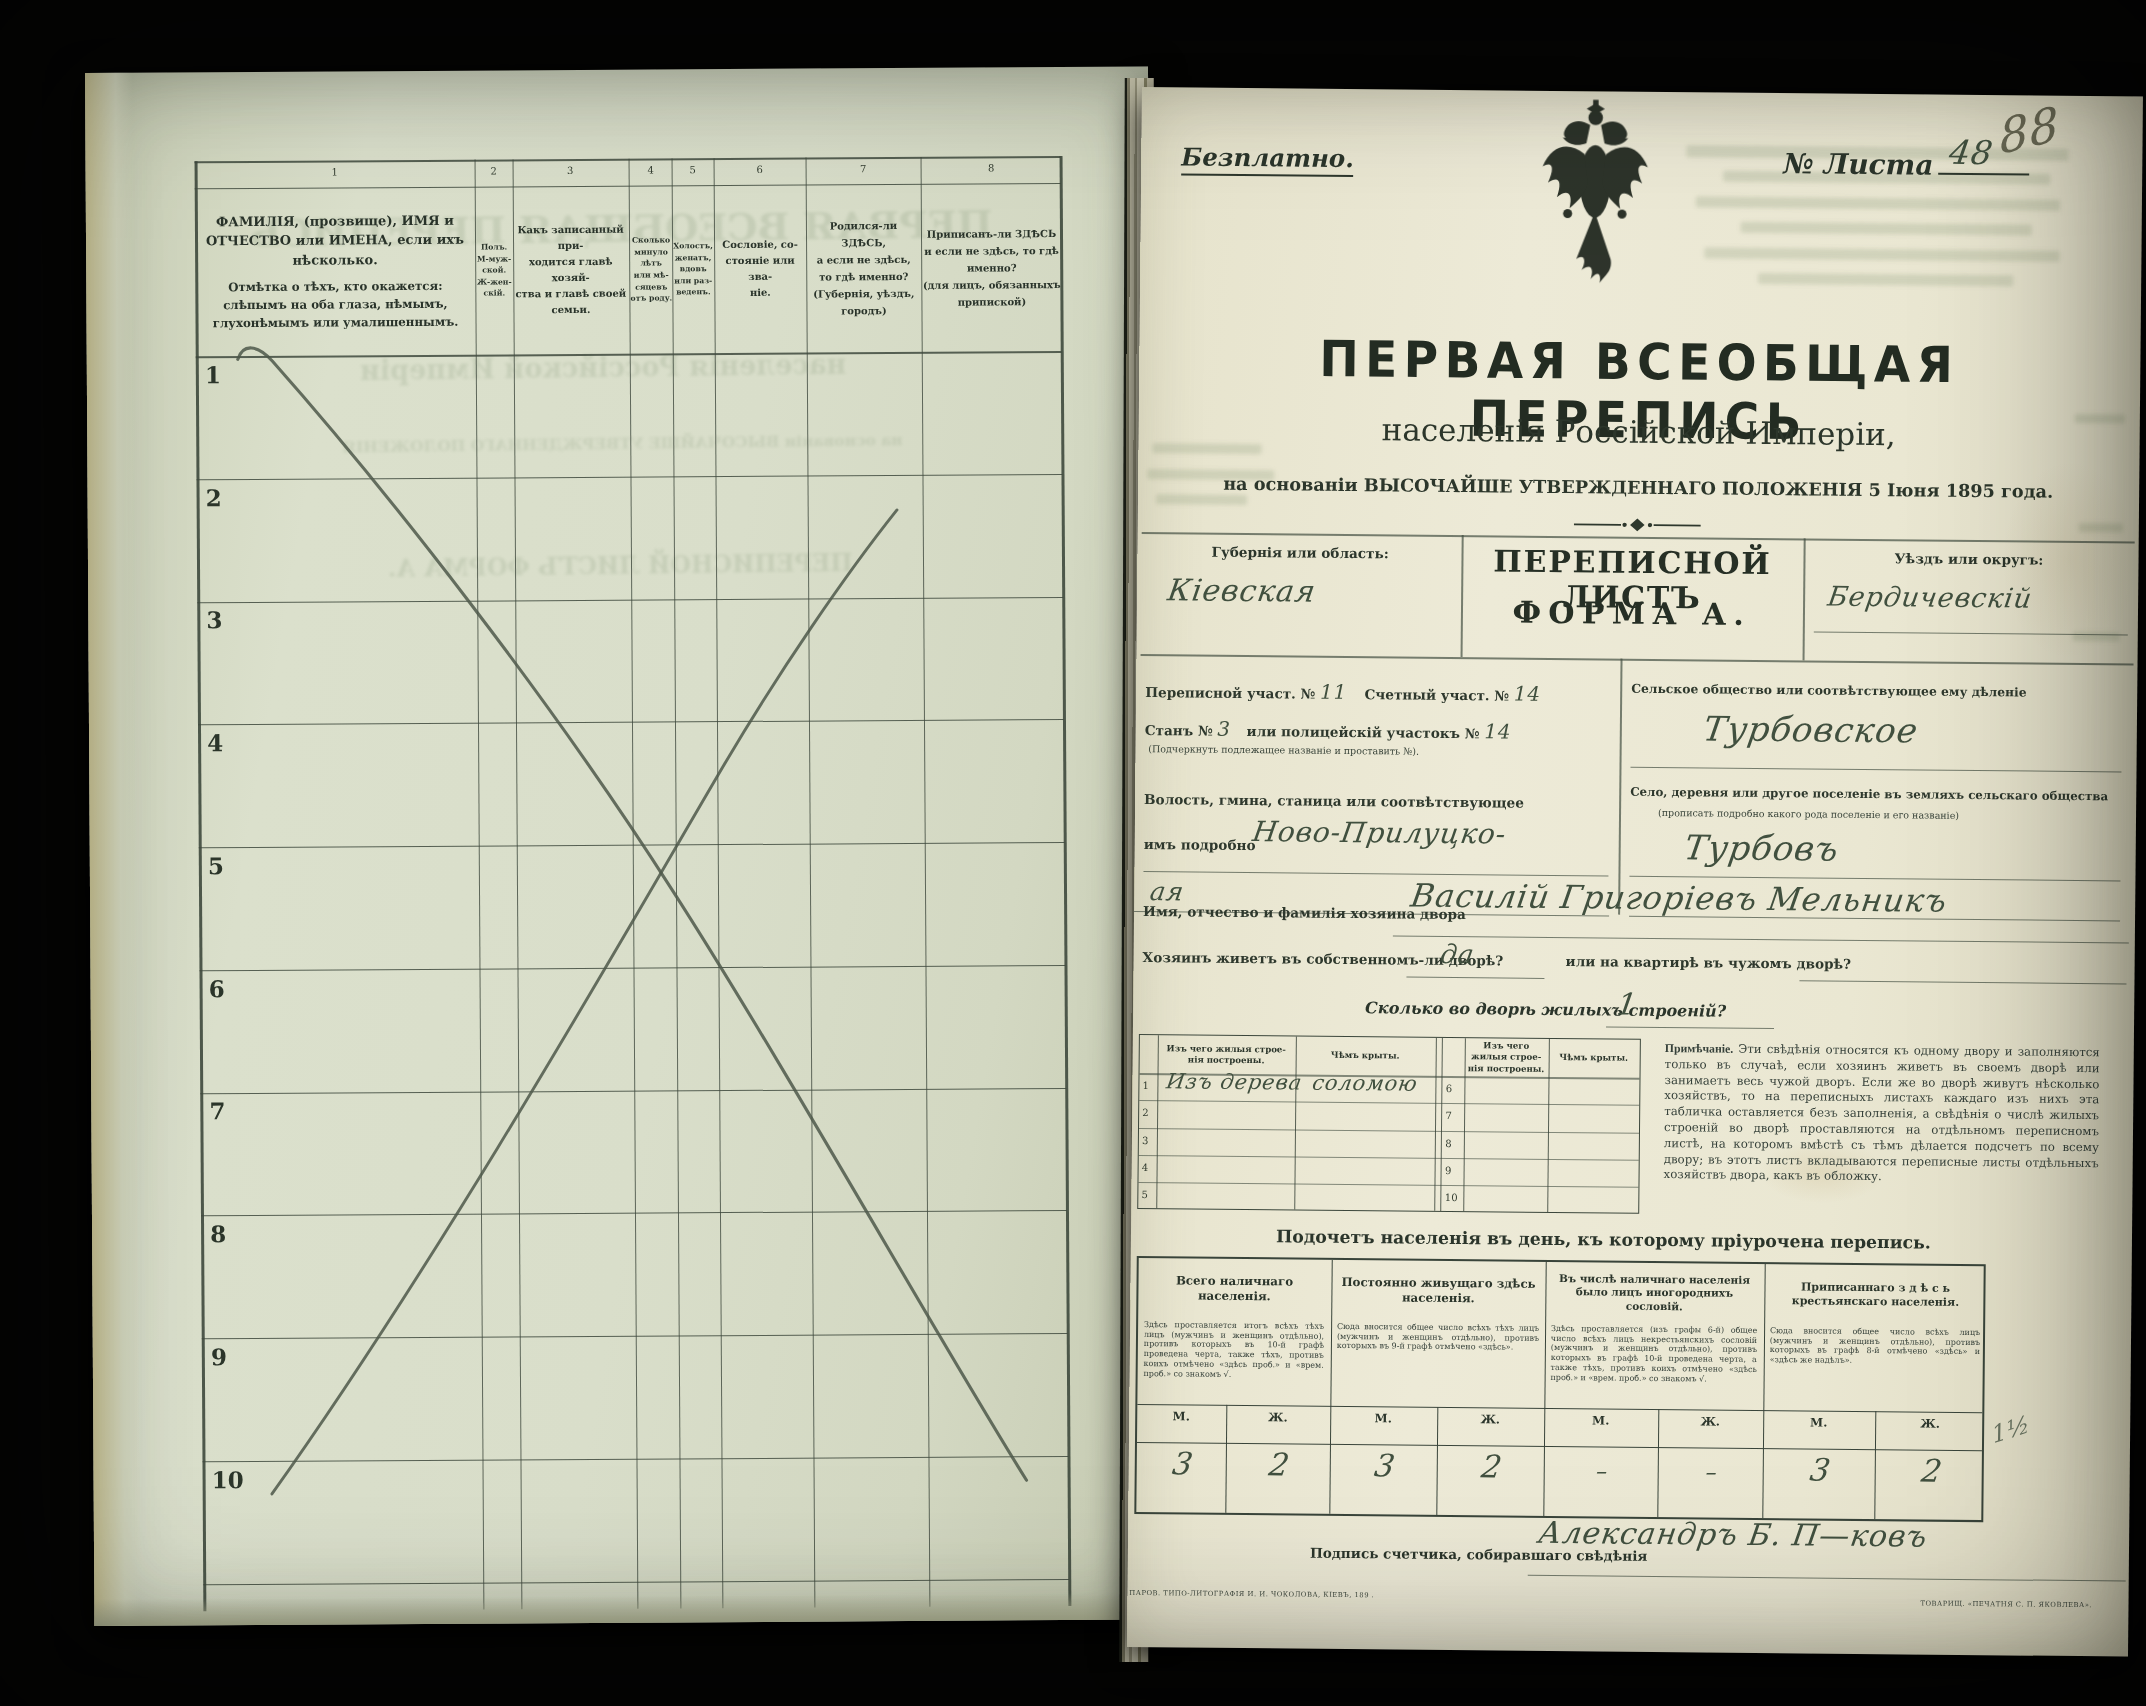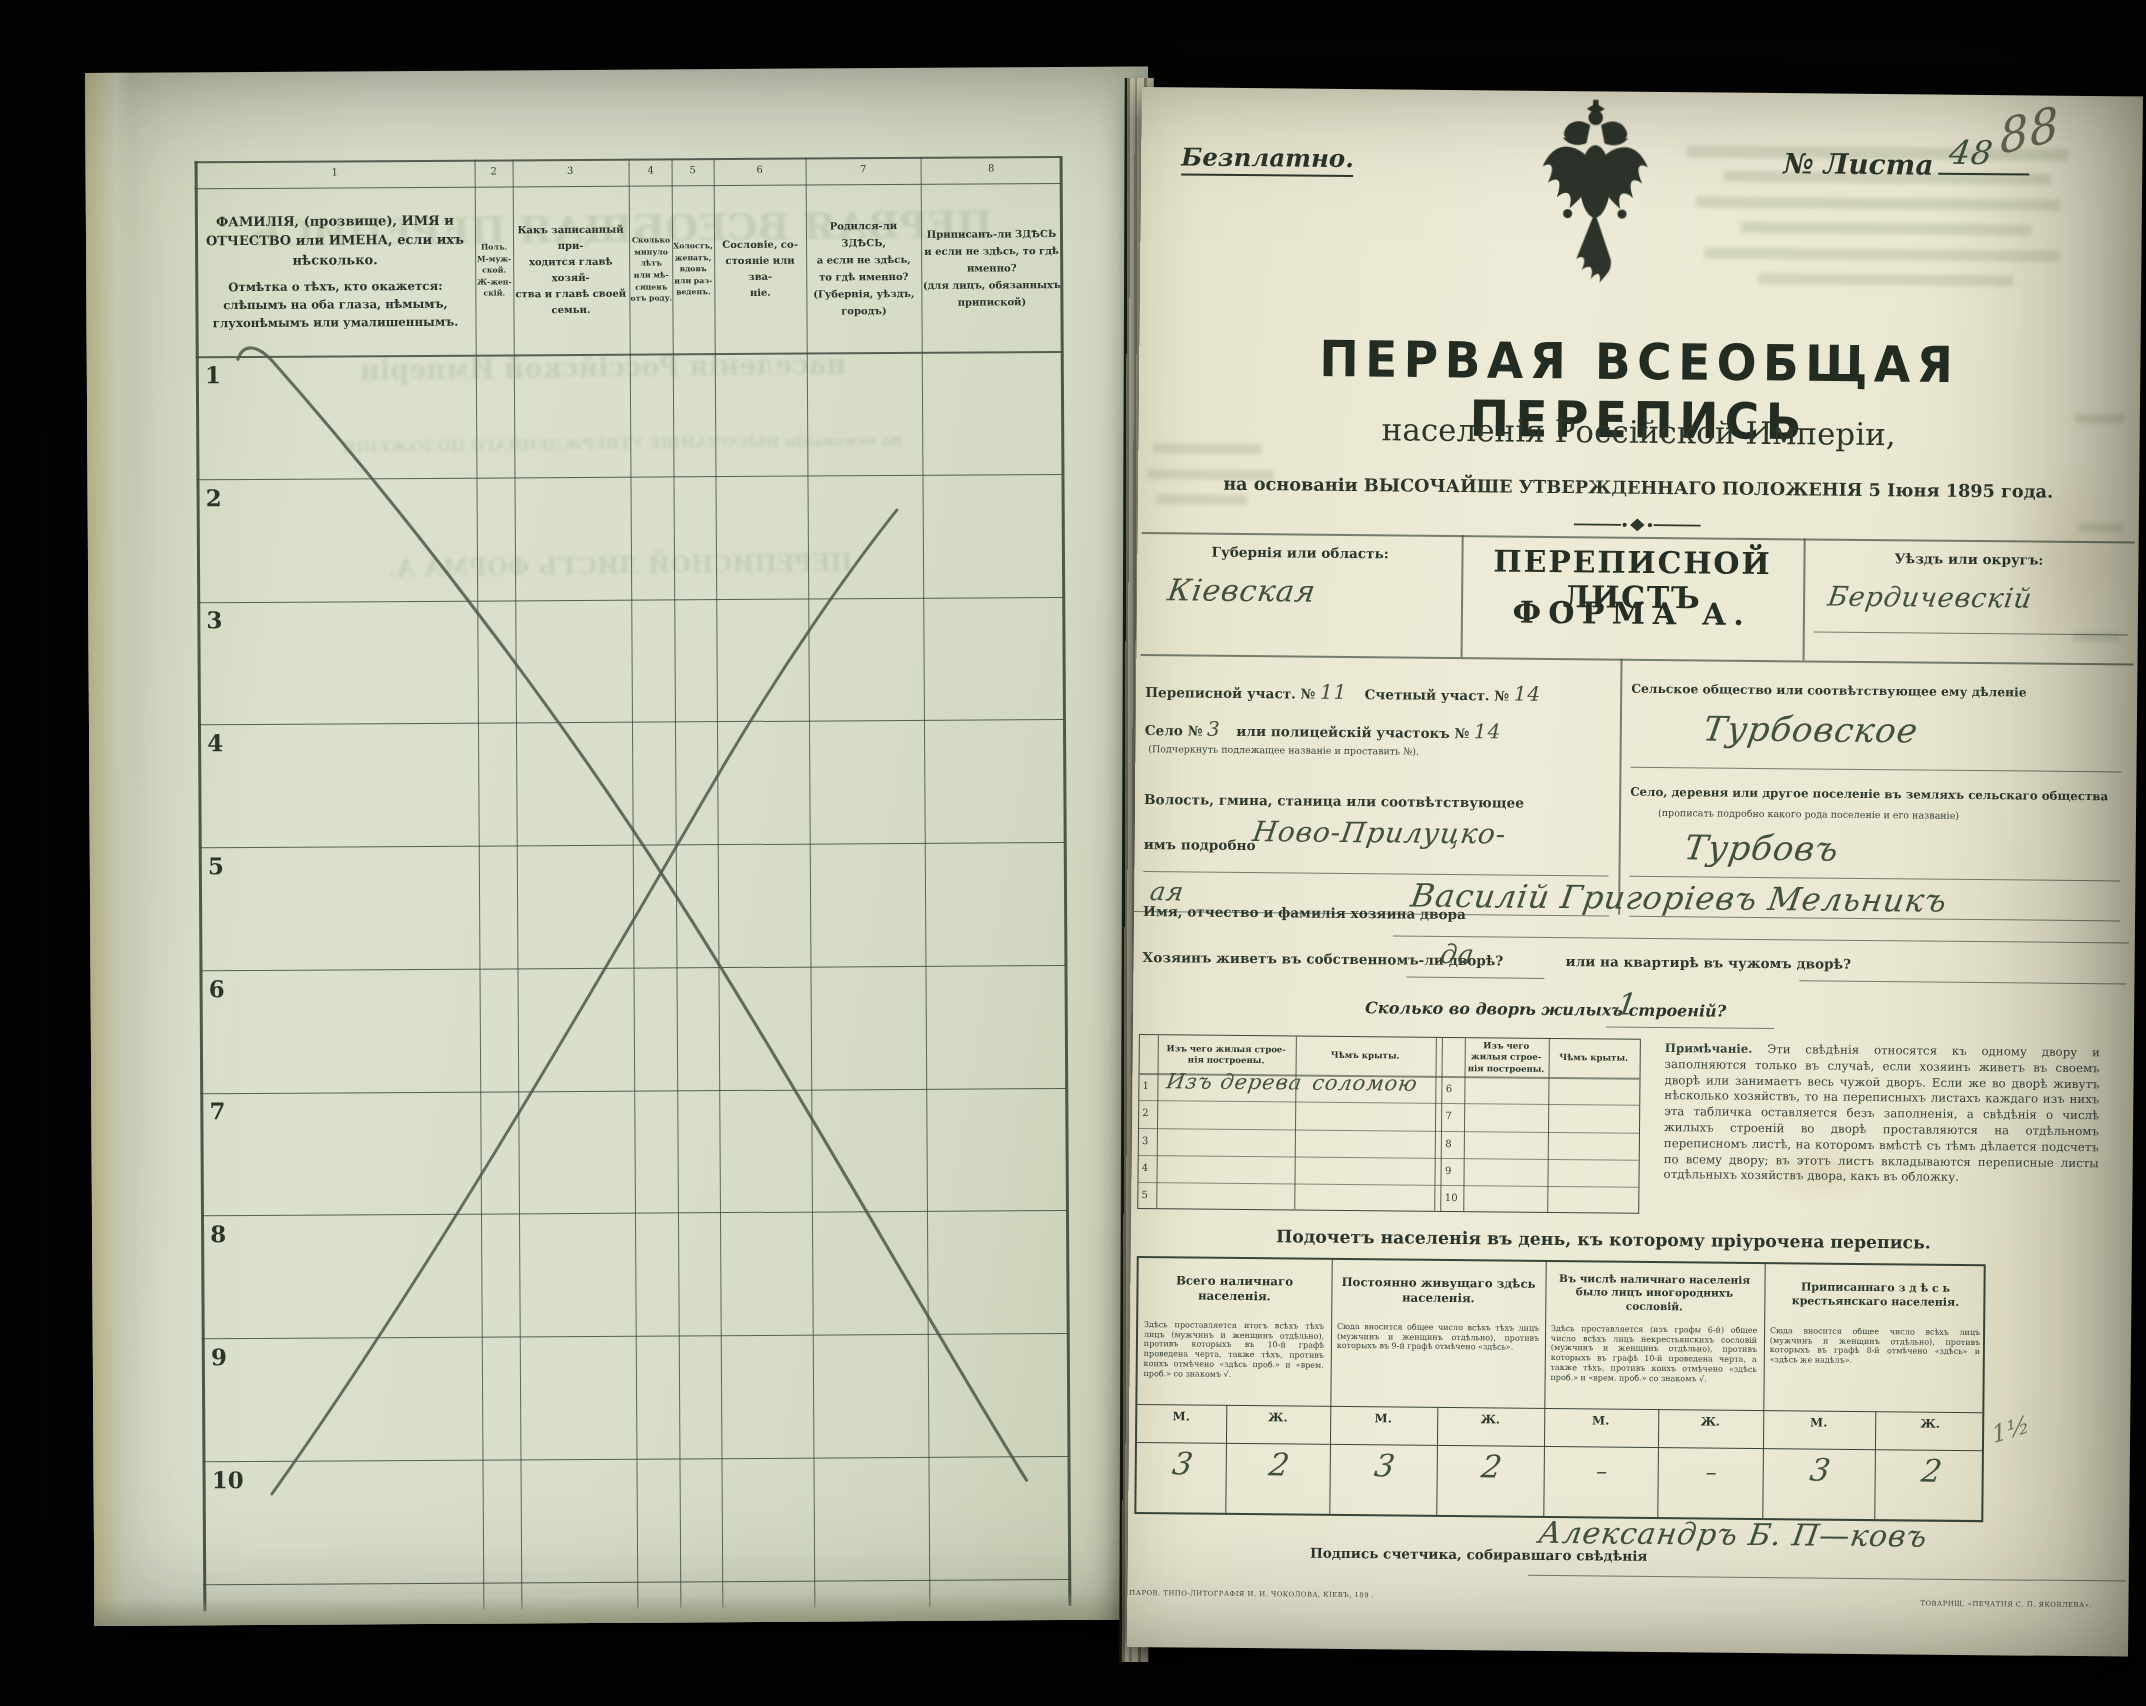--- a/index.html
+++ b/index.html
@@ -77,21 +77,21 @@
   .btab{left:5.5px;top:947px;width:502px;height:175px;border:1.8px solid #3c473c;box-sizing:border-box;}
   .btab .bv{position:absolute;top:0;bottom:0;width:0.9px;background:#3c473c;opacity:.85;}
   .btab .bh{position:absolute;left:0;right:0;height:0.9px;background:#3c473c;opacity:.6;}
   .bhead{position:absolute;top:0;height:38px;font-size:8.6px;font-weight:bold;text-align:center;
          display:flex;align-items:center;justify-content:center;white-space:pre-line;line-height:1.3;}
   .brow{position:absolute;height:27px;}
   .bnum{position:absolute;font-size:10px;color:#333d31;top:7.3px;}
   .bmat,.broof{position:absolute;top:-3.6px;font-size:21px;}
   
   .note{left:532px;top:949px;width:435px;font-size:11.8px;line-height:1.34;text-align:justify;color:#36413a;}
-  .note b{font-weight:bold;}
+  .note b{font-weight:bold;font-family:Liberation Serif, serif;}
   
   .tallyT{left:18px;top:1138px;width:909px;text-align:center;font-size:17.3px;font-weight:bold;}
   .ttab{left:5.5px;top:1169px;width:849px;height:258px;border:2.3px solid #39443a;box-sizing:border-box;}
   .ttab .tv-line{position:absolute;top:0;bottom:0;width:1.8px;background:#39443a;}
   .ttab .tm-line{position:absolute;width:0.9px;background:#39443a;top:146px;bottom:0;}
   .ttab .th-line{position:absolute;left:0;right:0;height:0.9px;background:#39443a;}
   .gt{position:absolute;top:3.6px;height:53px;font-size:11.8px;font-weight:bold;text-align:center;
       display:flex;align-items:center;justify-content:center;padding:0 7.3px;box-sizing:border-box;line-height:1.3;}
   .gd{position:absolute;top:60px;height:85px;font-size:8px;text-align:justify;padding:1.8px 6.4px;
       box-sizing:border-box;line-height:1.22;color:#36413a;}
@@ -287,21 +287,21 @@
 
     <div class="ln" style="left:484px;top:567px;width:1.8px;height:256px;"></div>
 
     <div class="abs" style="left:9px;top:591px;">
       <span class="fline">Переписной участ. №</span>
       <span class="hw fnum">11</span>
       <span class="fline" style="margin-left:12.7px;">Счетный участ. №</span>
       <span class="hw fnum">14</span>
     </div>
     <div class="abs" style="left:9px;top:629px;">
-      <span class="fline">Село №</span>
+      <span class="fline">Станъ №</span>
       <span class="hw fnum">3</span>
       <span class="fline" style="margin-left:11px;">или полицейскій участокъ №</span>
       <span class="hw fnum">14</span>
     </div>
     <div class="abs small" style="left:12.7px;top:656px;">(Подчеркнуть подлежащее названіе и проставить №).</div>
     <div class="abs fline" style="left:9px;top:704px;">Волость, гмина, станица или соотвѣтствующее</div>
     <div class="abs" style="left:9px;top:749px;">
       <span class="fline">имъ подробно</span>
     </div>
     <div class="abs hw" style="left:118px;top:727px;font-size:28px;">Ново-Прилуцко-</div>

